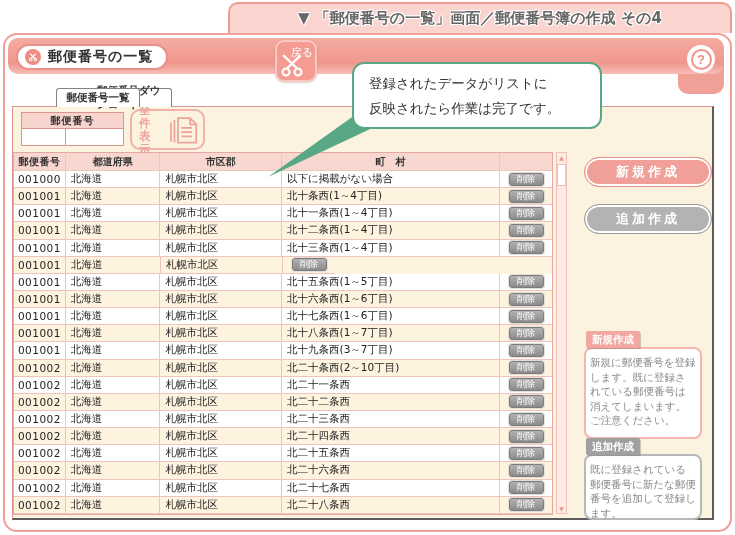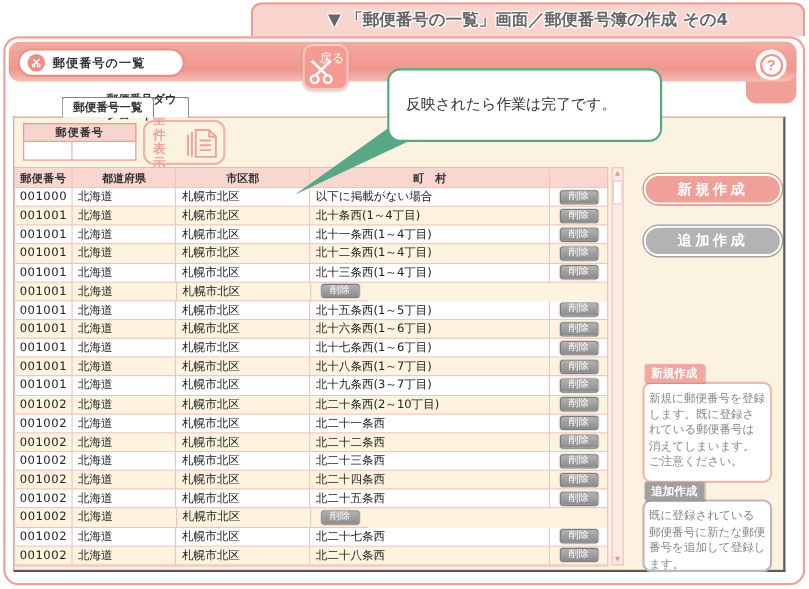--- a/index.html
+++ b/index.html
@@ -20,21 +20,21 @@
   .titlebar { position:absolute; left:3px; top:3px; width:716px; height:36px;
     background:linear-gradient(180deg,#f4aba1 0%,#f0978d 70%,#f6beb6 100%);
     border-radius:10px; }
   .help-tab { position:absolute; left:673px; top:3px; width:46px; height:56px;
     background:#f1a098; border-radius:0 10px 10px 10px; }
   .title-pill { position:absolute; left:11px; top:9px; width:152px; height:26px;
     background:#fff; border:2px solid #e8908a; border-radius:13px;
     display:flex; align-items:center; gap:7px; padding-left:7px; }
   .pill-icon { width:16px; height:16px; border-radius:50%; background:#ee8d84;
     display:flex; align-items:center; justify-content:center; flex:0 0 auto; }
-  .pill-label { font-size:11px; font-weight:bold; color:#333; letter-spacing:1px; }
+  .pill-label { font-size:14px; font-weight:bold; color:#333; letter-spacing:1px; }
   .back-btn { position:absolute; left:270px; top:5px; width:42px; height:42px;
     background:#f49c92; border:2px solid #f8c8c1; border-radius:9px; cursor:pointer;
     box-shadow:0 1px 2px rgba(0,0,0,.15); }
   .back-btn svg { position:absolute; left:2px; bottom:2px; }
   .back-label { position:absolute; right:2px; top:3px; color:#fff; font-size:11px; font-weight:normal; }
   .help-btn { position:absolute; left:682px; top:10px; width:28px; height:28px; border-radius:50%;
     background:#fff; display:flex; align-items:center; justify-content:center; cursor:pointer; border:none; }
   .help-inner { width:21px; height:21px; border-radius:50%; border:2px solid #f0958c;
     display:flex; align-items:center; justify-content:center;
     color:#ef8d84; font-size:13px; font-weight:bold; }
@@ -344,20 +344,21 @@
               <div class="tcell c-city">札幌市北区</div>
               <div class="tcell c-town">北二十五条西</div>
               <div class="tcell c-del">
                 <button class="del-btn">削除</button>
               </div>
             </div>
             <div class="trow alt">
               <div class="tcell c-code">001002</div>
               <div class="tcell c-pref">北海道</div>
               <div class="tcell c-city">札幌市北区</div>
+              <div class="tcell c-town">北二十六条西</div>
               <div class="tcell c-del">
                 <button class="del-btn">削除</button>
               </div>
             </div>
             <div class="trow">
               <div class="tcell c-code">001002</div>
               <div class="tcell c-pref">北海道</div>
               <div class="tcell c-city">札幌市北区</div>
               <div class="tcell c-town">北二十七条西</div>
               <div class="tcell c-del">
@@ -391,17 +392,18 @@
 
       <div class="info-tag tag-append">追加作成</div>
       <div class="info-box box-append">既に登録されている郵便番号に新たな郵便番号を追加して登録します。</div>
 
     </div>
 
     <svg class="callout-tail" width="160" height="105" viewBox="0 0 160 105">
       <polygon points="95,2 140,2 8,64" fill="#58a886"></polygon>
     </svg>
     <div class="callout">
+      <span>登録されたデータがリストに</span>
       <span>反映されたら作業は完了です。</span>
     </div>
 
   </div>
 </div>
 
 </body></html>

